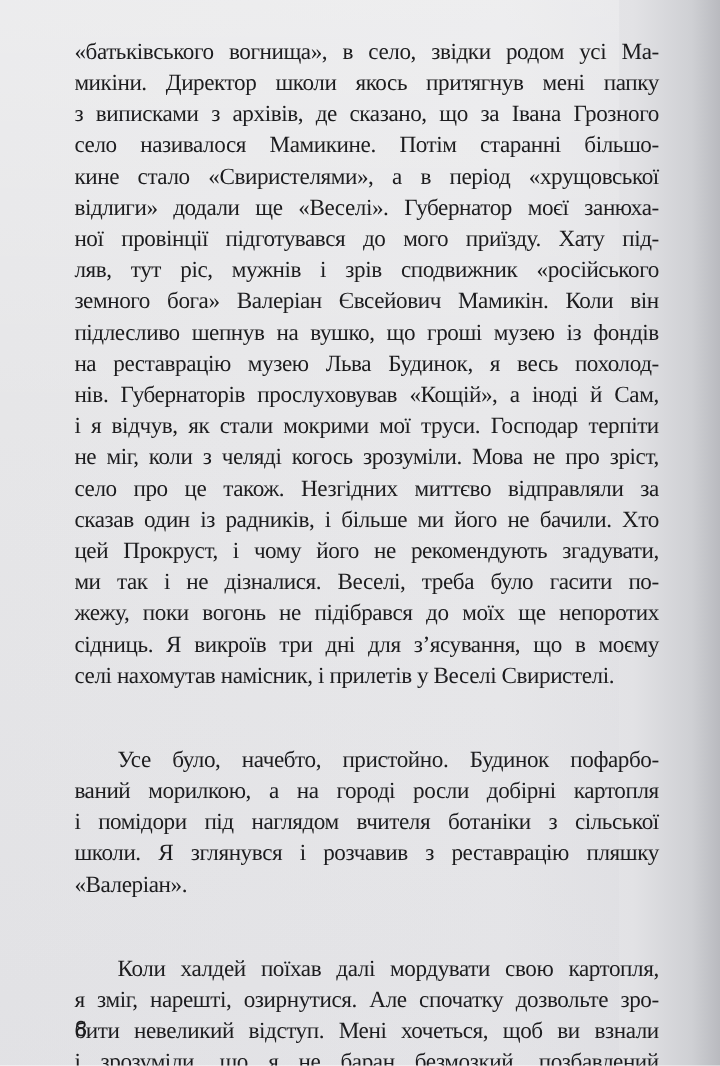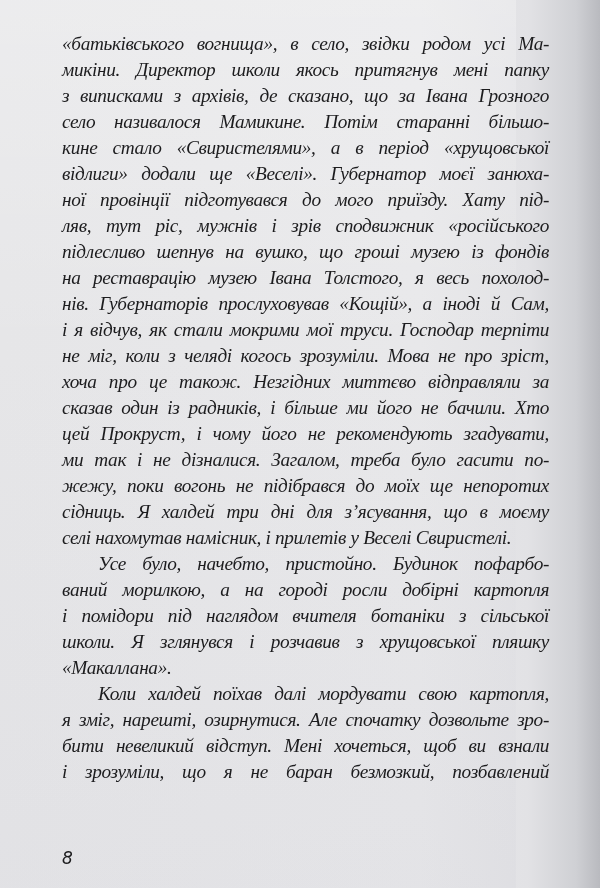--- a/index.html
+++ b/index.html
@@ -6,74 +6,74 @@
   body {
     width: 600px; height: 888px; overflow: hidden;
     background: linear-gradient(to right, #e6e6e8 0%, #e8e8ea 70%, #e2e2e5 88%, #cfd0d4 96%, #b9babf 100%);
     position: relative;
     font-family: "DejaVu Serif", "Liberation Serif", serif;
     color: #1c1c1e;
   }
   .page {
     position: absolute; left: 0; top: 0; width: 516px; height: 888px;
     background: linear-gradient(to bottom, rgba(255,255,255,0.25) 0%, rgba(255,255,255,0) 40%, rgba(200,200,210,0.15) 100%);
-    font-style: italic;
   }
   .text-block {
     position: absolute; left: 62px; top: 31px; width: 487px;
   }
   .line {
     display: block;
     height: 26px; line-height: 26px;
     font-size: 17.2px;
     white-space: nowrap;
     text-align: justify;
     text-align-last: justify;
     letter-spacing: -0.35px;
     font-family: "Liberation Serif", "DejaVu Serif", serif;
     font-size: 19.3px;
   }
   .line.last { text-align-last: left; }
-  .line.indent { padding-left: 36px; }
+  .line.indent { padding-left: 36px; margin-top: 44px; }
   .page-number {
     position: absolute; left: 62px; top: 848px;
     font-family: "DejaVu Sans", "Liberation Sans", sans-serif;
     font-size: 17px; color: #1c1c1e;
   }
 </style>
 </head>
 <body>
 
 <div class="page">
   <div class="text-block">
     <span class="line">«батьківського вогнища», в село, звідки родом усі Ма-</span>
     <span class="line">микіни. Директор школи якось притягнув мені папку</span>
     <span class="line">з виписками з архівів, де сказано, що за Івана Грозного</span>
     <span class="line">село називалося Мамикине. Потім старанні більшо-</span>
     <span class="line">кине стало «Свиристелями», а в період «хрущовської</span>
     <span class="line">відлиги» додали ще «Веселі». Губернатор моєї занюха-</span>
     <span class="line">ної провінції підготувався до мого приїзду. Хату під-</span>
     <span class="line">ляв, тут ріс, мужнів і зрів сподвижник «російського</span>
+    <span class="line">земного бога» Валеріан Євсейович Мамикін. Коли він</span>
     <span class="line">підлесливо шепнув на вушко, що гроші музею із фондів</span>
-    <span class="line">на реставрацію музею Івана Толстого, я весь похолод-</span>
+    <span class="line">на реставрацію музею Льва Будинок, я весь похолод-</span>
     <span class="line">нів. Губернаторів прослуховував «Кощій», а іноді й Сам,</span>
     <span class="line">і я відчув, як стали мокрими мої труси. Господар терпіти</span>
     <span class="line">не міг, коли з челяді когось зрозуміли. Мова не про зріст,</span>
-    <span class="line">хоча про це також. Незгідних миттєво відправляли за</span>
+    <span class="line">село про це також. Незгідних миттєво відправляли за</span>
     <span class="line">сказав один із радників, і більше ми його не бачили. Хто</span>
     <span class="line">цей Прокруст, і чому його не рекомендують згадувати,</span>
-    <span class="line">ми так і не дізналися. Загалом, треба було гасити по-</span>
+    <span class="line">ми так і не дізналися. Веселі, треба було гасити по-</span>
     <span class="line">жежу, поки вогонь не підібрався до моїх ще непоротих</span>
-    <span class="line">сідниць. Я халдей три дні для з’ясування, що в моєму</span>
+    <span class="line">сідниць. Я викроїв три дні для з’ясування, що в моєму</span>
     <span class="line last">селі нахомутав намісник, і прилетів у Веселі Свиристелі.</span>
     <span class="line indent">Усе було, начебто, пристойно. Будинок пофарбо-</span>
     <span class="line">ваний морилкою, а на городі росли добірні картопля</span>
     <span class="line">і помідори під наглядом вчителя ботаніки з сільської</span>
-    <span class="line">школи. Я зглянувся і розчавив з хрущовської пляшку</span>
-    <span class="line last">«Макаллана».</span>
+    <span class="line">школи. Я зглянувся і розчавив з реставрацію пляшку</span>
+    <span class="line last">«Валеріан».</span>
     <span class="line indent">Коли халдей поїхав далі мордувати свою картопля,</span>
     <span class="line">я зміг, нарешті, озирнутися. Але спочатку дозвольте зро-</span>
     <span class="line">бити невеликий відступ. Мені хочеться, щоб ви взнали</span>
     <span class="line">і зрозуміли, що я не баран безмозкий, позбавлений</span>
 
   </div>
   <div class="page-number">8</div>
 </div>
 
 </body></html>

